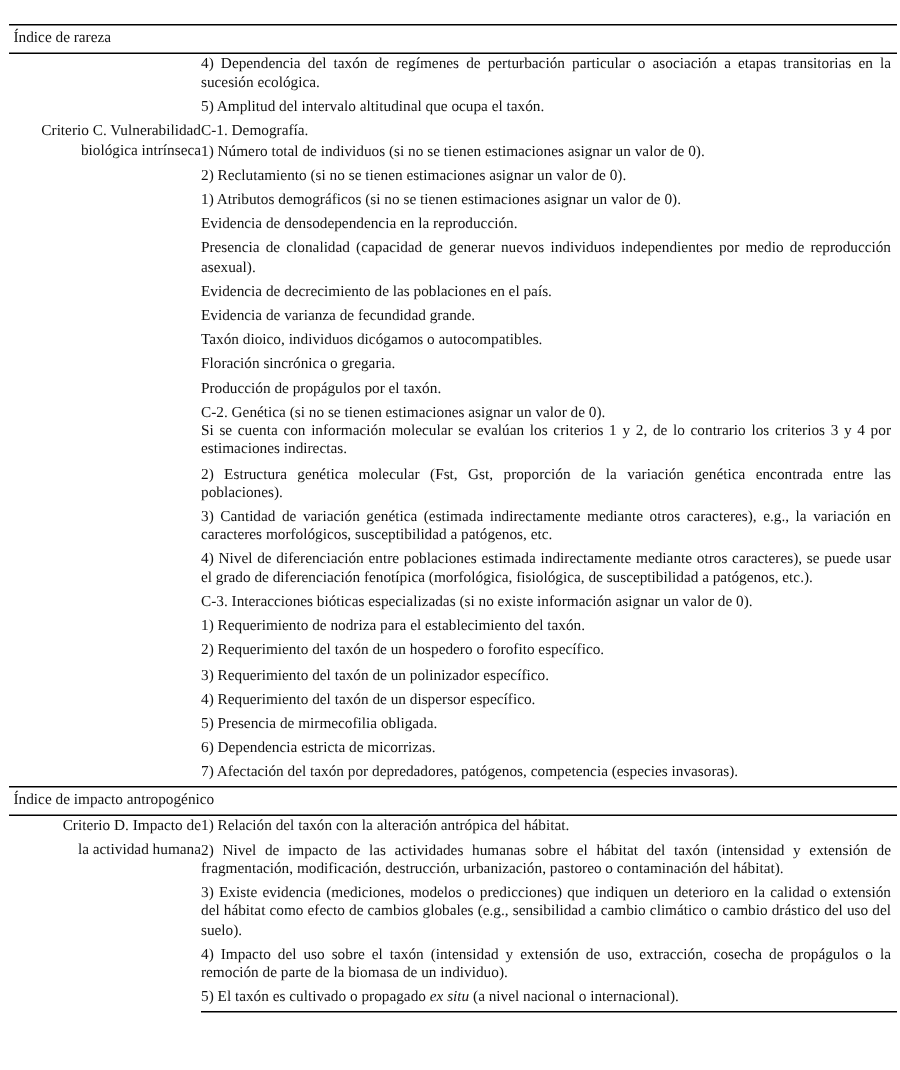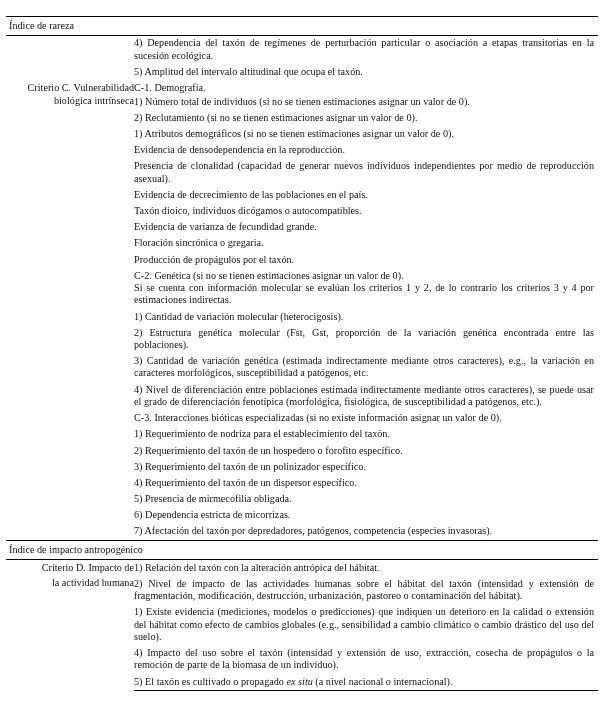--- a/index.html
+++ b/index.html
@@ -84,27 +84,26 @@
       <div>biológica intrínseca</div>
     </div>
     <div class="crit-items">
       <div class="item tight">C-1. Demografía.</div>
       <div class="item">1) Número total de individuos (si no se tienen estimaciones asignar un valor de 0).</div>
       <div class="item">2) Reclutamiento (si no se tienen estimaciones asignar un valor de 0).</div>
       <div class="item">1) Atributos demográficos (si no se tienen estimaciones asignar un valor de 0).</div>
       <div class="item">Evidencia de densodependencia en la reproducción.</div>
       <div class="item">Presencia de clonalidad (capacidad de generar nuevos individuos independientes por medio de reproducción asexual).</div>
       <div class="item">Evidencia de decrecimiento de las poblaciones en el país.</div>
+      <div class="item">Evidencia de varianza de fecundidad grande.</div>
       <div class="item">Taxón dioico, individuos dicógamos o autocompatibles.</div>
-      <div class="item">Evidencia de varianza de fecundidad grande.</div>
       <div class="item">Floración sincrónica o gregaria.</div>
       <div class="item">Producción de propágulos por el taxón.</div>
       <div class="item tight">C-2. Genética (si no se tienen estimaciones asignar un valor de 0).</div>
       <div class="item sub">Si se cuenta con información molecular se evalúan los criterios 1 y 2, de lo contrario los criterios 3 y 4 por estimaciones indirectas.</div>
-      <div class="item">1) Cantidad de variación molecular (heterocigosis).</div>
       <div class="item">2) Estructura genética molecular (Fst, Gst, proporción de la variación genética encontrada entre las poblaciones).</div>
       <div class="item">3) Cantidad de variación genética (estimada indirectamente mediante otros caracteres), e.g., la variación en caracteres morfológicos, susceptibilidad a patógenos, etc.</div>
       <div class="item">4) Nivel de diferenciación entre poblaciones estimada indirectamente mediante otros caracteres), se puede usar el grado de diferenciación fenotípica (morfológica, fisiológica, de susceptibilidad a patógenos, etc.).</div>
       <div class="item">C-3. Interacciones bióticas especializadas (si no existe información asignar un valor de 0).</div>
       <div class="item">1) Requerimiento de nodriza para el establecimiento del taxón.</div>
       <div class="item">2) Requerimiento del taxón de un hospedero o forofito específico.</div>
       <div class="item">3) Requerimiento del taxón de un polinizador específico.</div>
       <div class="item">4) Requerimiento del taxón de un dispersor específico.</div>
       <div class="item">5) Presencia de mirmecofilia obligada.</div>
       <div class="item">6) Dependencia estricta de micorrizas.</div>
@@ -117,20 +116,20 @@
   <div class="rule"></div>
 
   <div class="crit">
     <div class="crit-label">
       <div style="padding-top:1.3px">Criterio D. Impacto de</div>
       <div style="padding-top:3px">la actividad humana</div>
     </div>
     <div class="crit-items">
       <div class="item">1) Relación del taxón con la alteración antrópica del hábitat.</div>
       <div class="item">2) Nivel de impacto de las actividades humanas sobre el hábitat del taxón (intensidad y extensión de fragmentación, modificación, destrucción, urbanización, pastoreo o contaminación del hábitat).</div>
-      <div class="item">1) Existe evidencia (mediciones, modelos o predicciones) que indiquen un deterioro en la calidad o extensión del hábitat como efecto de cambios globales (e.g., sensibilidad a cambio climático o cambio drástico del uso del suelo).</div>
+      <div class="item">3) Existe evidencia (mediciones, modelos o predicciones) que indiquen un deterioro en la calidad o extensión del hábitat como efecto de cambios globales (e.g., sensibilidad a cambio climático o cambio drástico del uso del suelo).</div>
       <div class="item">4) Impacto del uso sobre el taxón (intensidad y extensión de uso, extracción, cosecha de propágulos o la remoción de parte de la biomasa de un individuo).</div>
       <div class="item"><span style="white-space: pre-wrap;">5) El taxón es cultivado o propagado </span><em>ex situ</em><span style="white-space: pre-wrap;"> (a nivel nacional o internacional).</span></div>
     </div>
   </div>
 
   <div class="rule partial"></div>
 </div>
 
 </body></html>

